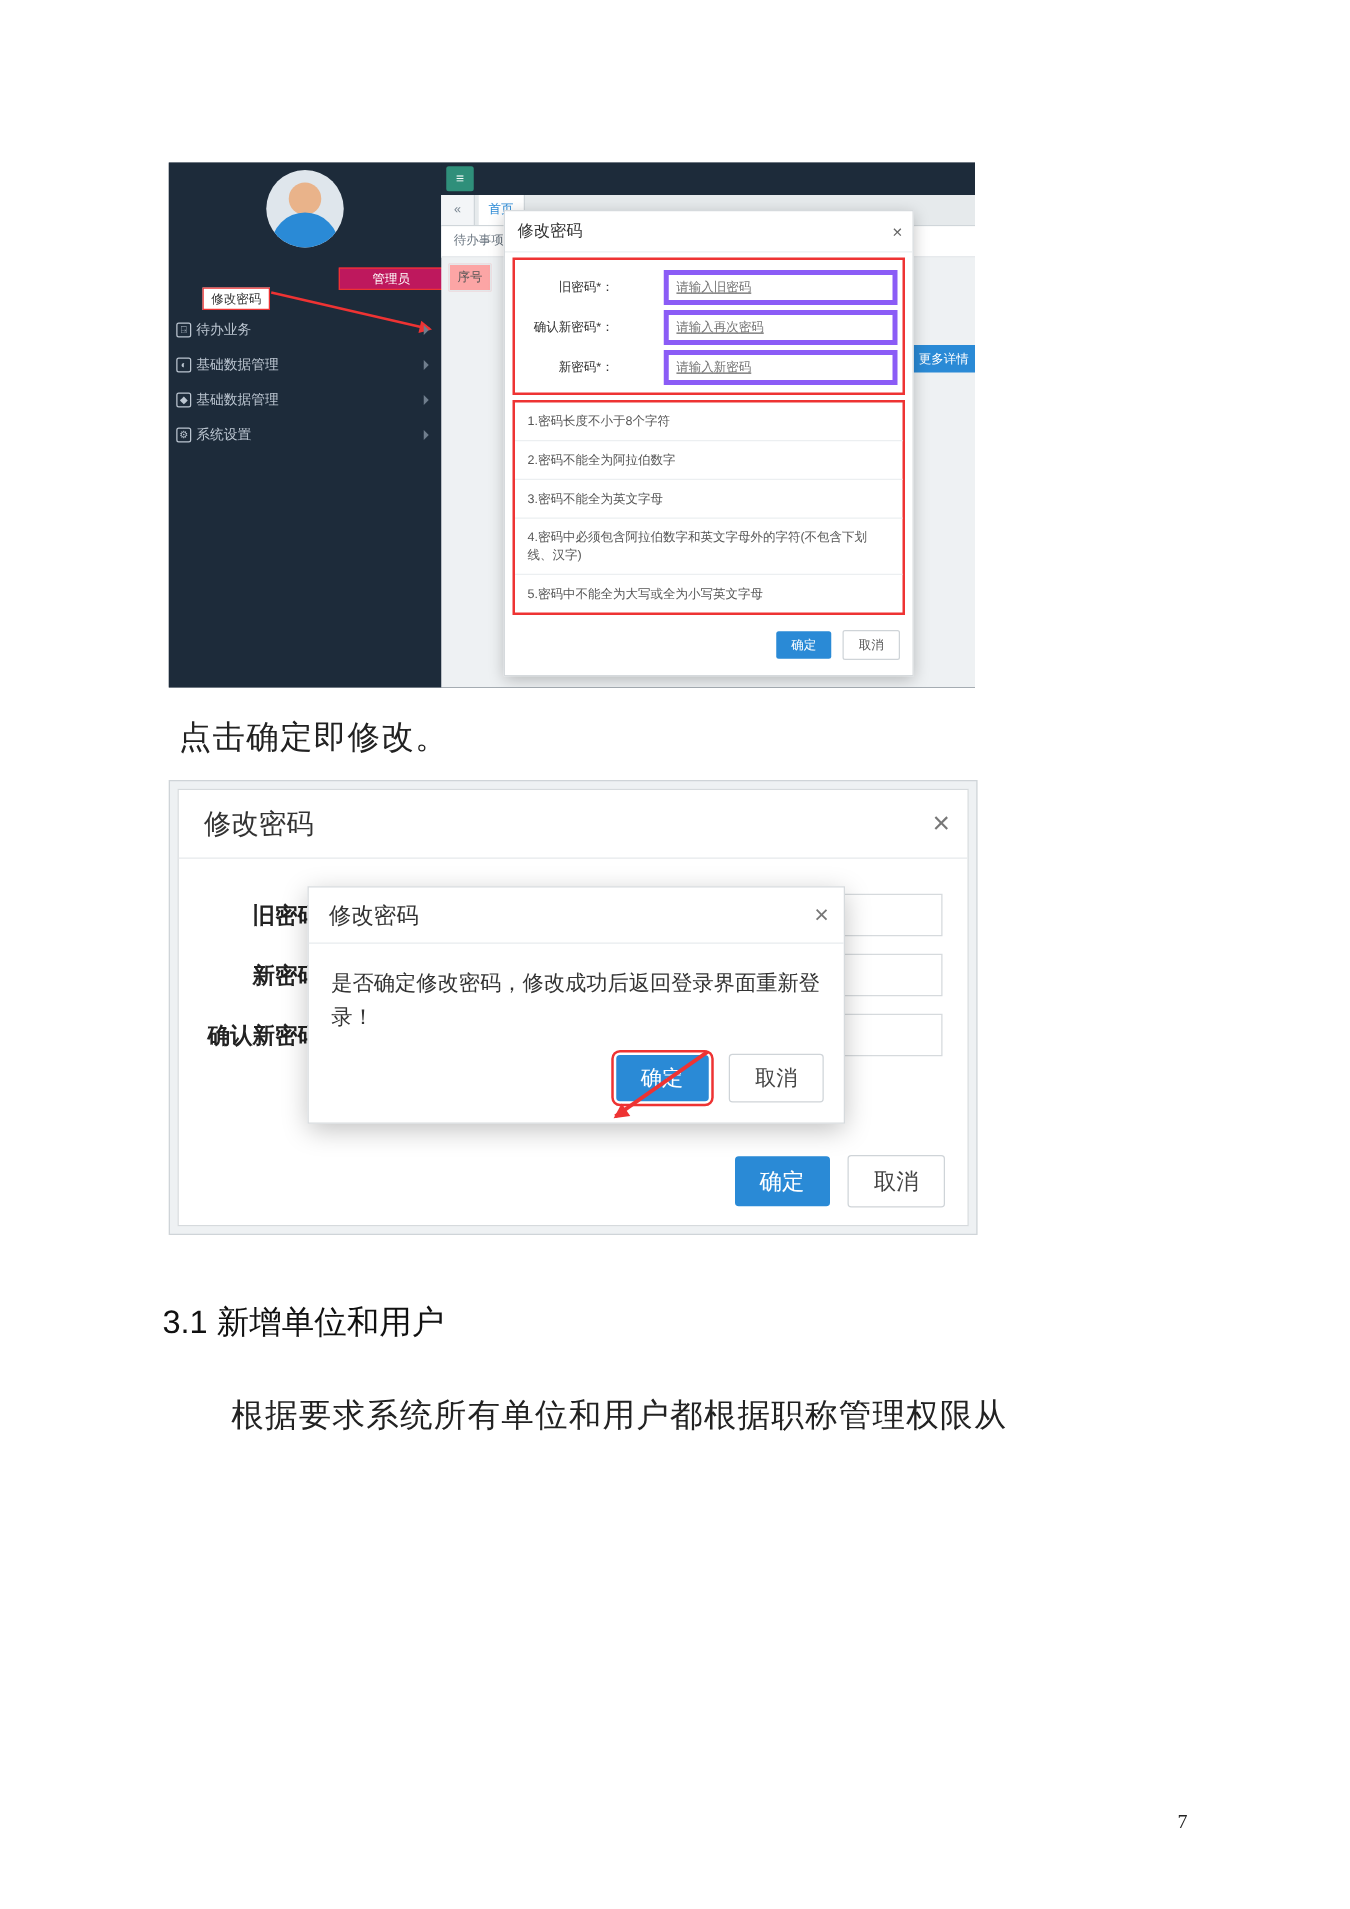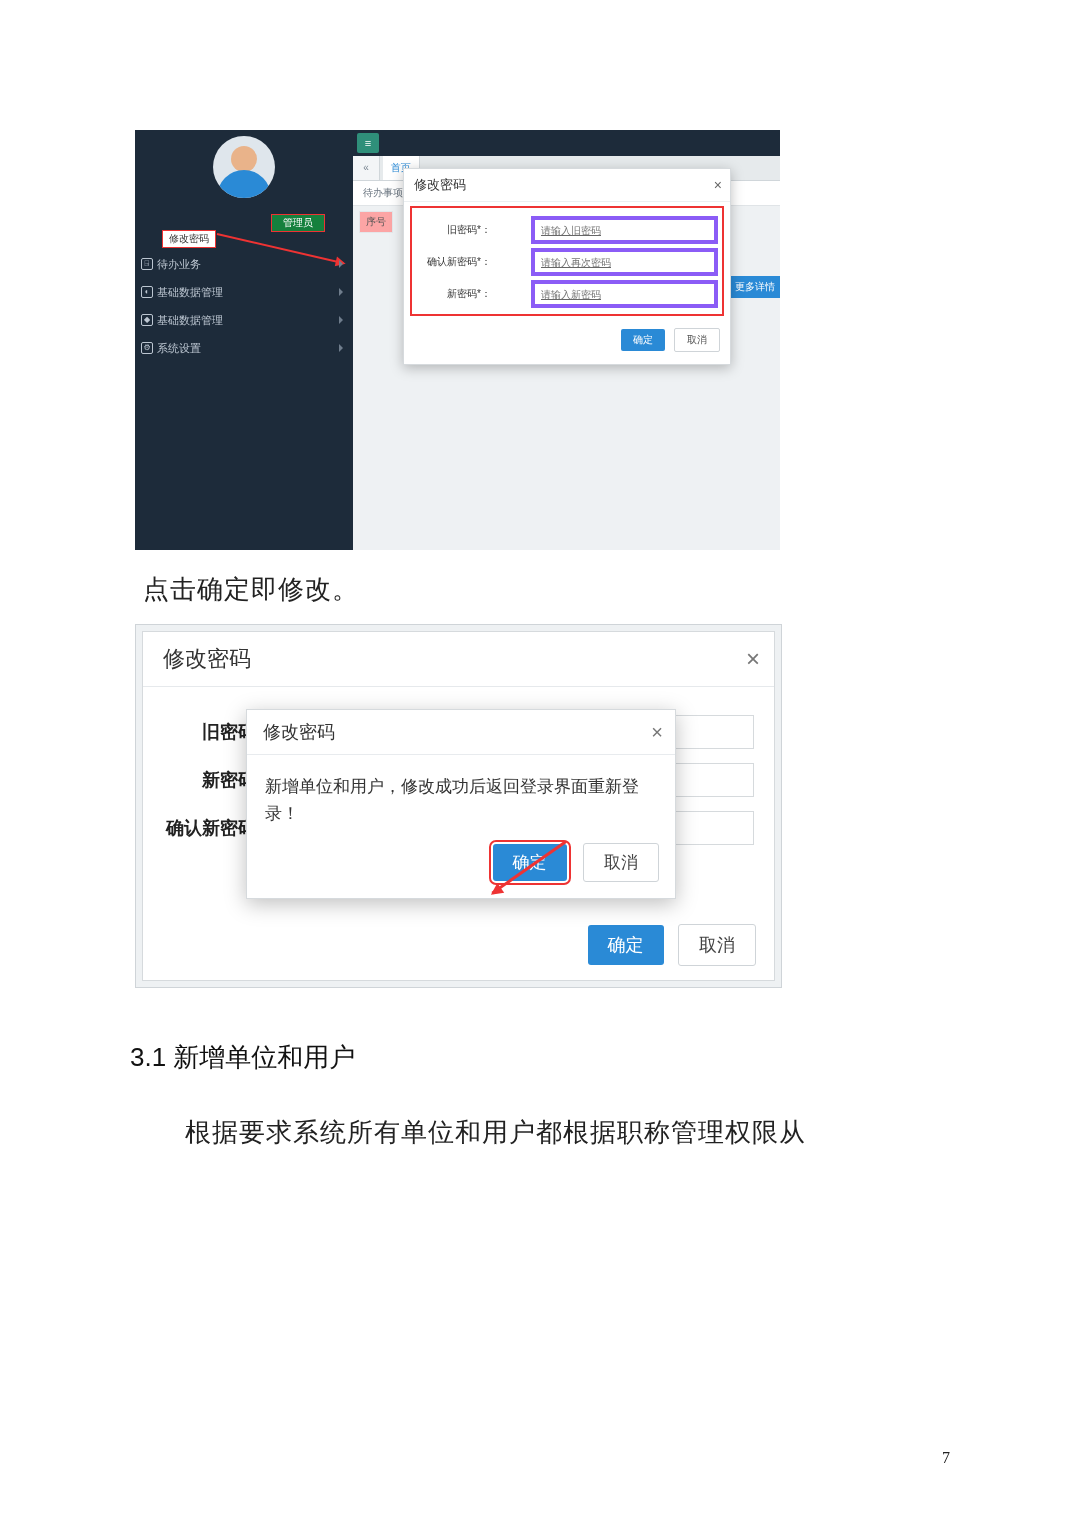--- a/index.html
+++ b/index.html
@@ -60,22 +60,22 @@
     background: #2a8ad6;
     position: absolute;
     top: 34px; left: 4px;
   }
   .ss1 .avatar-label {
     position:absolute;
     left:136px; top:78px;
     width:46px;
     text-align:center;
     font-size: 10px;
-    padding: 1px 3px;
-    background:#15803d;
+    padding: 1px 18px;
+    background:#be185d;
     color:#fff;
     border:1px solid #e33;
   }
   .ss1 .change-pwd-btn {
     position:absolute;
     top:100px; left:27px;
     font-size:10px;
     padding:1px 6px;
     background:#fff;
     color:#333;
@@ -487,20 +487,27 @@
           <div class="frow">
             <label>确认新密码*：</label>
             <input placeholder="请输入再次密码" style="">
           </div>
           <div class="frow">
             <label>新密码*：</label>
             <input placeholder="请输入新密码" style="">
           </div>
         </div>
 
+        <div class="rules-area">
+          <div class="rule">1.密码长度不小于8个字符</div>
+          <div class="rule">2.密码不能全为阿拉伯数字</div>
+          <div class="rule">3.密码不能全为英文字母</div>
+          <div class="rule">4.密码中必须包含阿拉伯数字和英文字母外的字符(不包含下划线、汉字)</div>
+          <div class="rule">5.密码中不能全为大写或全为小写英文字母</div>
+        </div>
 
         <div class="dlg-foot">
           <span class="btn-primary">确定</span>
           <span class="btn-default">取消</span>
         </div>
       </div>
     </div>
   </div>
 
   <div class="doc-text1">点击确定即修改。</div>
@@ -529,21 +536,21 @@
         <span class="ok">确定</span>
         <span class="cancel">取消</span>
       </div>
     </div>
 
     <div class="inner-dialog">
       <div class="inner-head">
         <span>修改密码</span>
         <span class="inner-close">×</span>
       </div>
-      <div class="inner-body">新增单位和用户，修改成功后返回登录界面重新登录！</div>
+      <div class="inner-body">是否确定修改密码，修改成功后返回登录界面重新登录！</div>
       <div class="inner-foot">
         <span class="inner-ok">确定</span>
         <span class="inner-cancel">取消</span>
       </div>
     </div>
 
     <div class="arrow2"></div>
   </div>
 
   <div class="heading">3.1 新增单位和用户</div>

